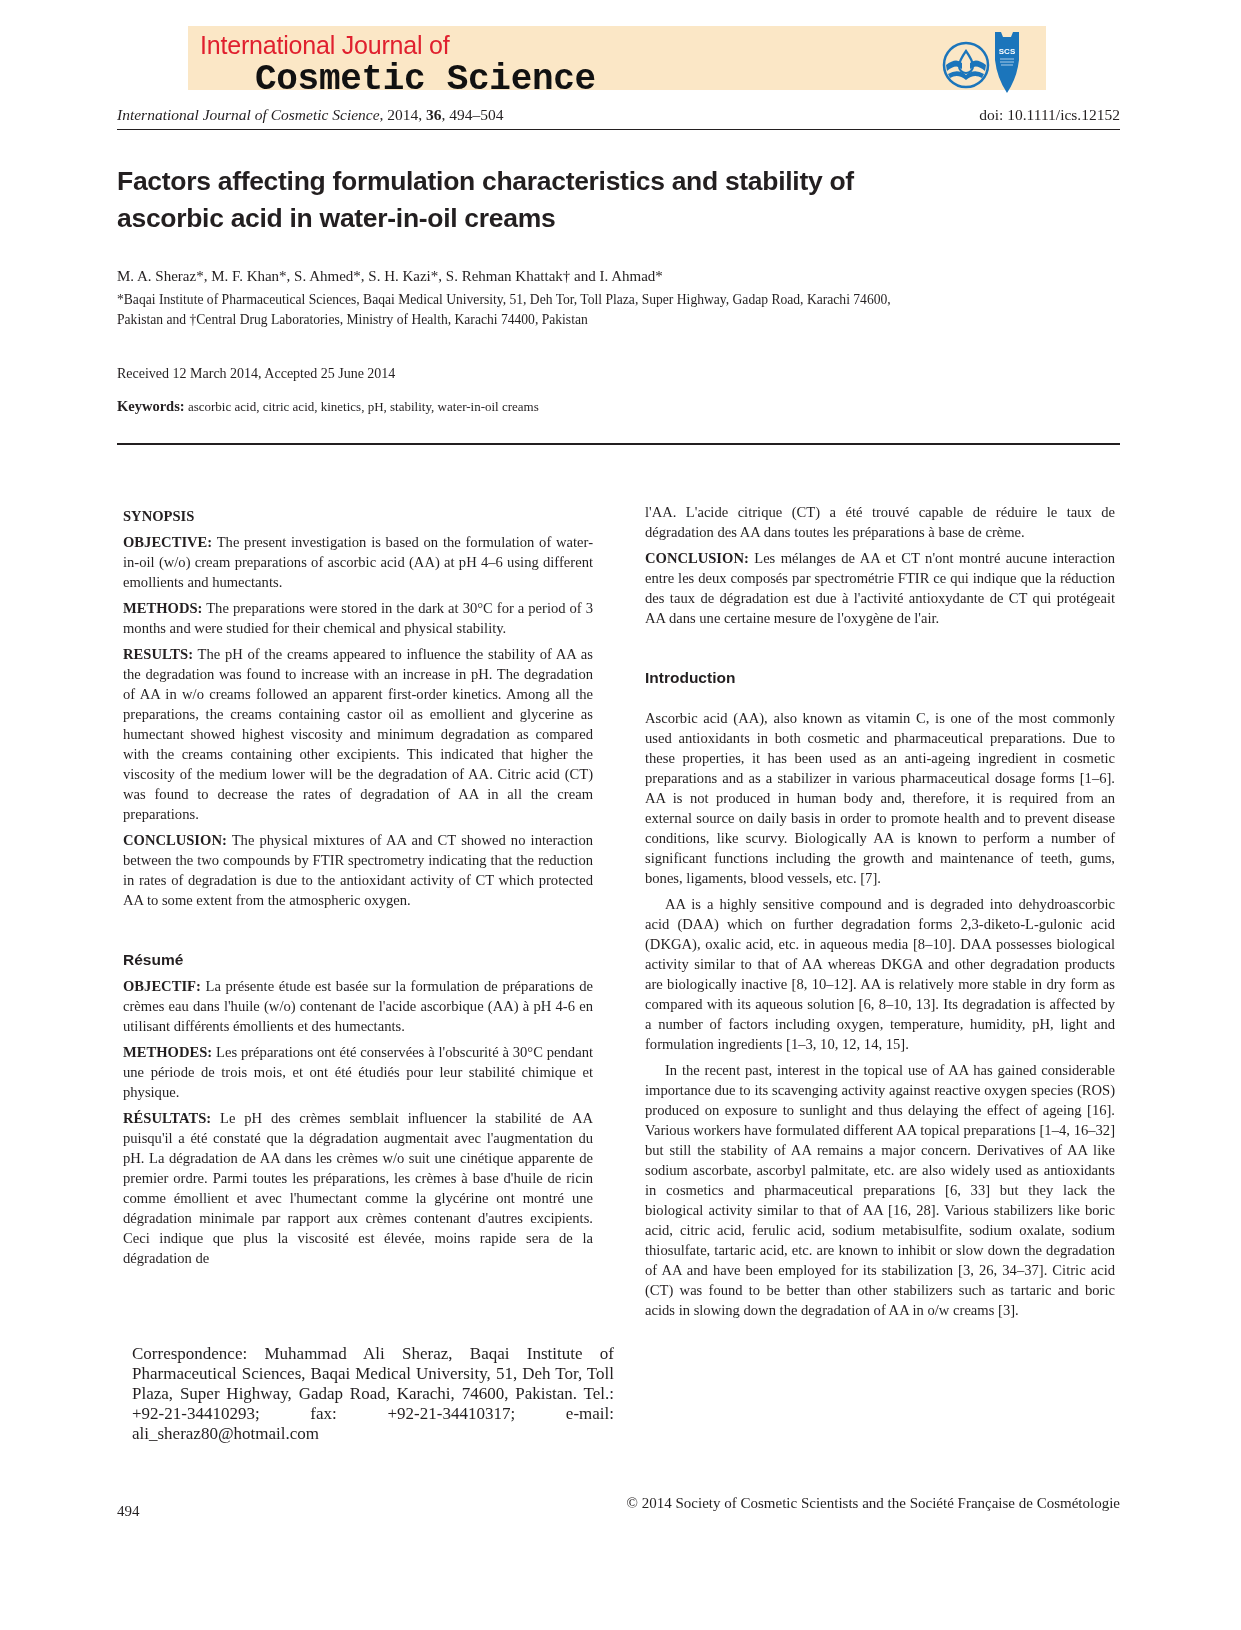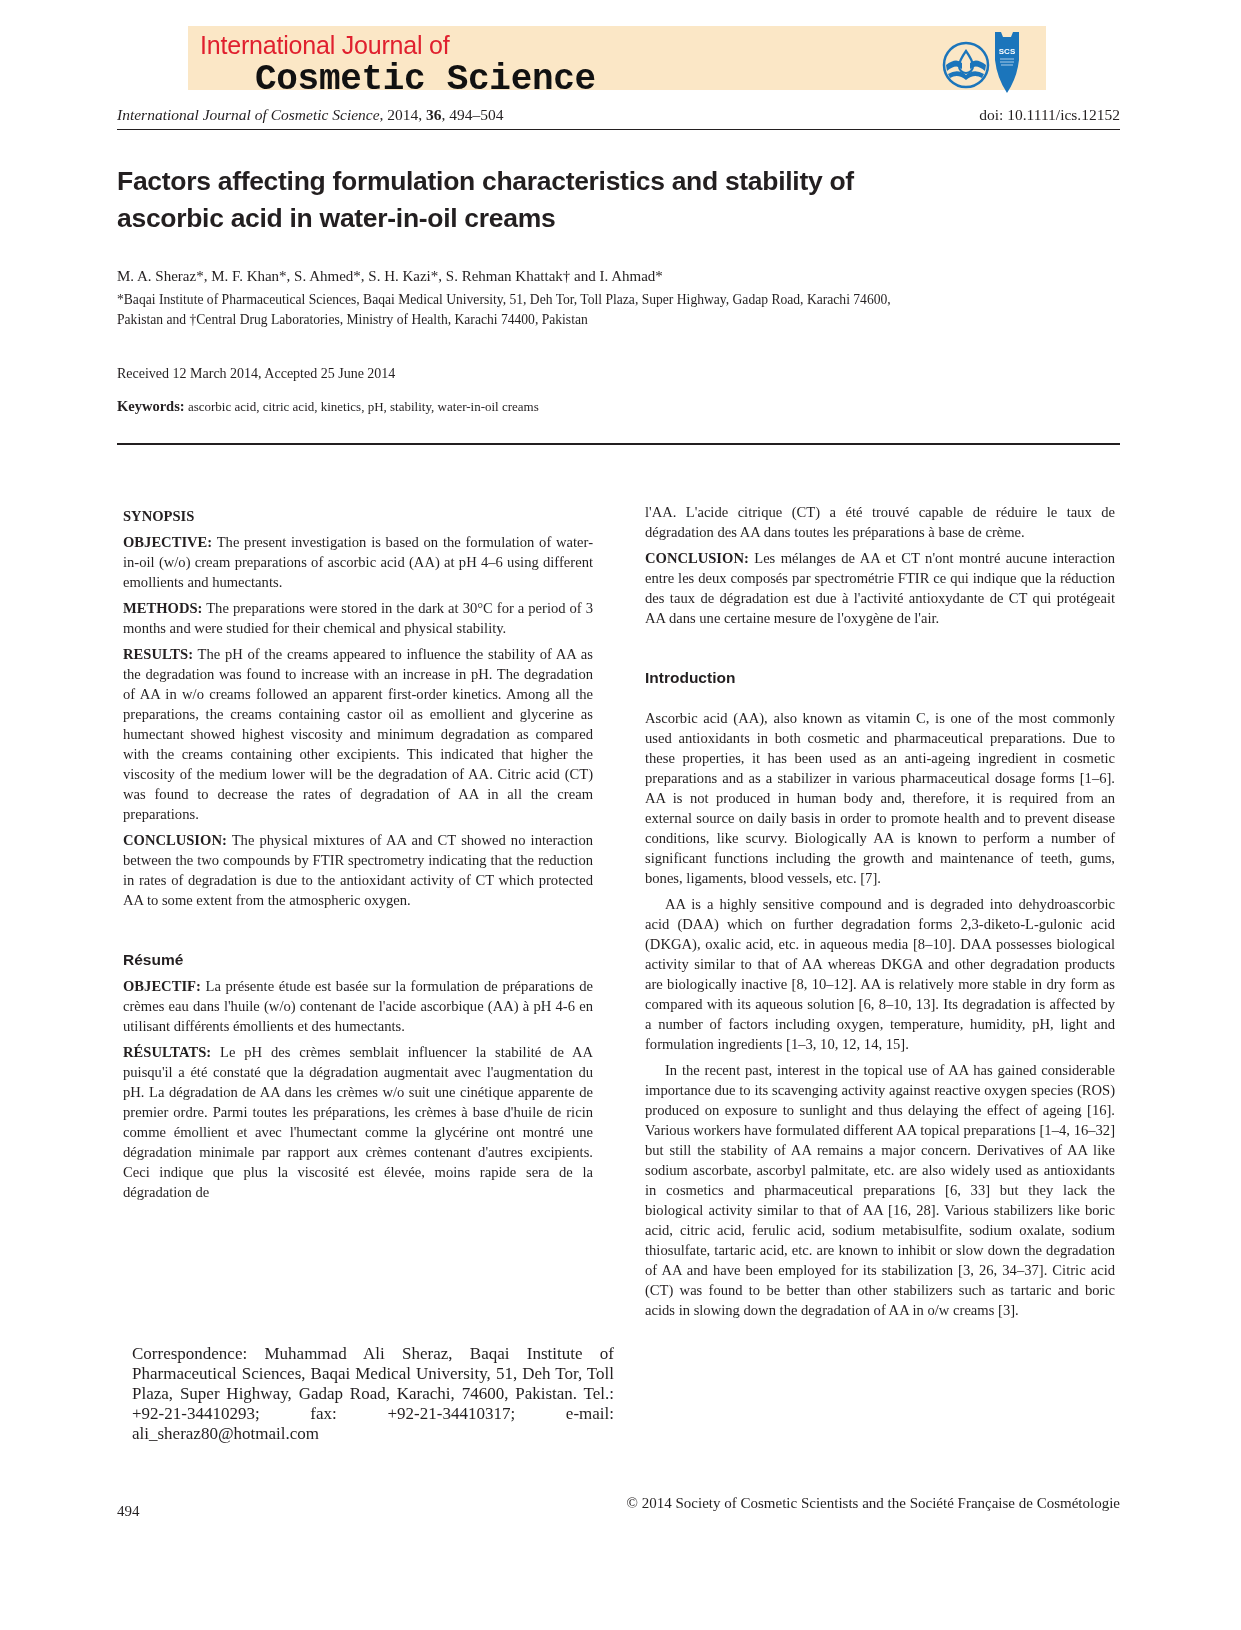--- a/index.html
+++ b/index.html
@@ -83,20 +83,21 @@
 
 <div class="col col-left serif">
   <p class="sec-head">SYNOPSIS</p>
   <p><b>OBJECTIVE:</b> <span>The present investigation is based on the formulation of water-in-oil (w/o) cream preparations of ascorbic acid (AA) at pH 4–6 using different emollients and humectants.</span></p>
   <p><b>METHODS:</b> <span>The preparations were stored in the dark at 30°C for a period of 3 months and were studied for their chemical and physical stability.</span></p>
   <p><b>RESULTS:</b> <span>The pH of the creams appeared to influence the stability of AA as the degradation was found to increase with an increase in pH. The degradation of AA in w/o creams followed an apparent first-order kinetics. Among all the preparations, the creams containing castor oil as emollient and glycerine as humectant showed highest viscosity and minimum degradation as compared with the creams containing other excipients. This indicated that higher the viscosity of the medium lower will be the degradation of AA. Citric acid (CT) was found to decrease the rates of degradation of AA in all the cream preparations.</span></p>
   <p><b>CONCLUSION:</b> <span>The physical mixtures of AA and CT showed no interaction between the two compounds by FTIR spectrometry indicating that the reduction in rates of degradation is due to the antioxidant activity of CT which protected AA to some extent from the atmospheric oxygen.</span></p>
   <p style="height:28px"></p>
   <p class="sans-head">Résumé</p>
   <p><b>OBJECTIF:</b> <span>La présente étude est basée sur la formulation de préparations de crèmes eau dans l'huile (w/o) contenant de l'acide ascorbique (AA) à pH 4-6 en utilisant différents émollients et des humectants.</span></p>
+  <p><b>METHODES:</b> <span>Les préparations ont été conservées à l'obscurité à 30°C pendant une période de trois mois, et ont été étudiés pour leur stabilité chimique et physique.</span></p>
   <p><b>RÉSULTATS:</b> <span>Le pH des crèmes semblait influencer la stabilité de AA puisqu'il a été constaté que la dégradation augmentait avec l'augmentation du pH. La dégradation de AA dans les crèmes w/o suit une cinétique apparente de premier ordre. Parmi toutes les préparations, les crèmes à base d'huile de ricin comme émollient et avec l'humectant comme la glycérine ont montré une dégradation minimale par rapport aux crèmes contenant d'autres excipients. Ceci indique que plus la viscosité est élevée, moins rapide sera de la dégradation de</span></p>
 </div>
 
 <div class="corr serif">Correspondence: Muhammad Ali Sheraz, Baqai Institute of Pharmaceutical Sciences, Baqai Medical University, 51, Deh Tor, Toll Plaza, Super Highway, Gadap Road, Karachi, 74600, Pakistan. Tel.: +92-21-34410293; fax: +92-21-34410317; e-mail: ali_sheraz80@hotmail.com</div>
 
 <div class="col col-right serif">
   <p>l'AA. L'acide citrique (CT) a été trouvé capable de réduire le taux de dégradation des AA dans toutes les préparations à base de crème.</p>
   <p><b>CONCLUSION:</b> <span>Les mélanges de AA et CT n'ont montré aucune interaction entre les deux composés par spectrométrie FTIR ce qui indique que la réduction des taux de dégradation est due à l'activité antioxydante de CT qui protégeait AA dans une certaine mesure de l'oxygène de l'air.</span></p>
   <p style="height:28px"></p>
   <p class="sans-head">Introduction</p>

